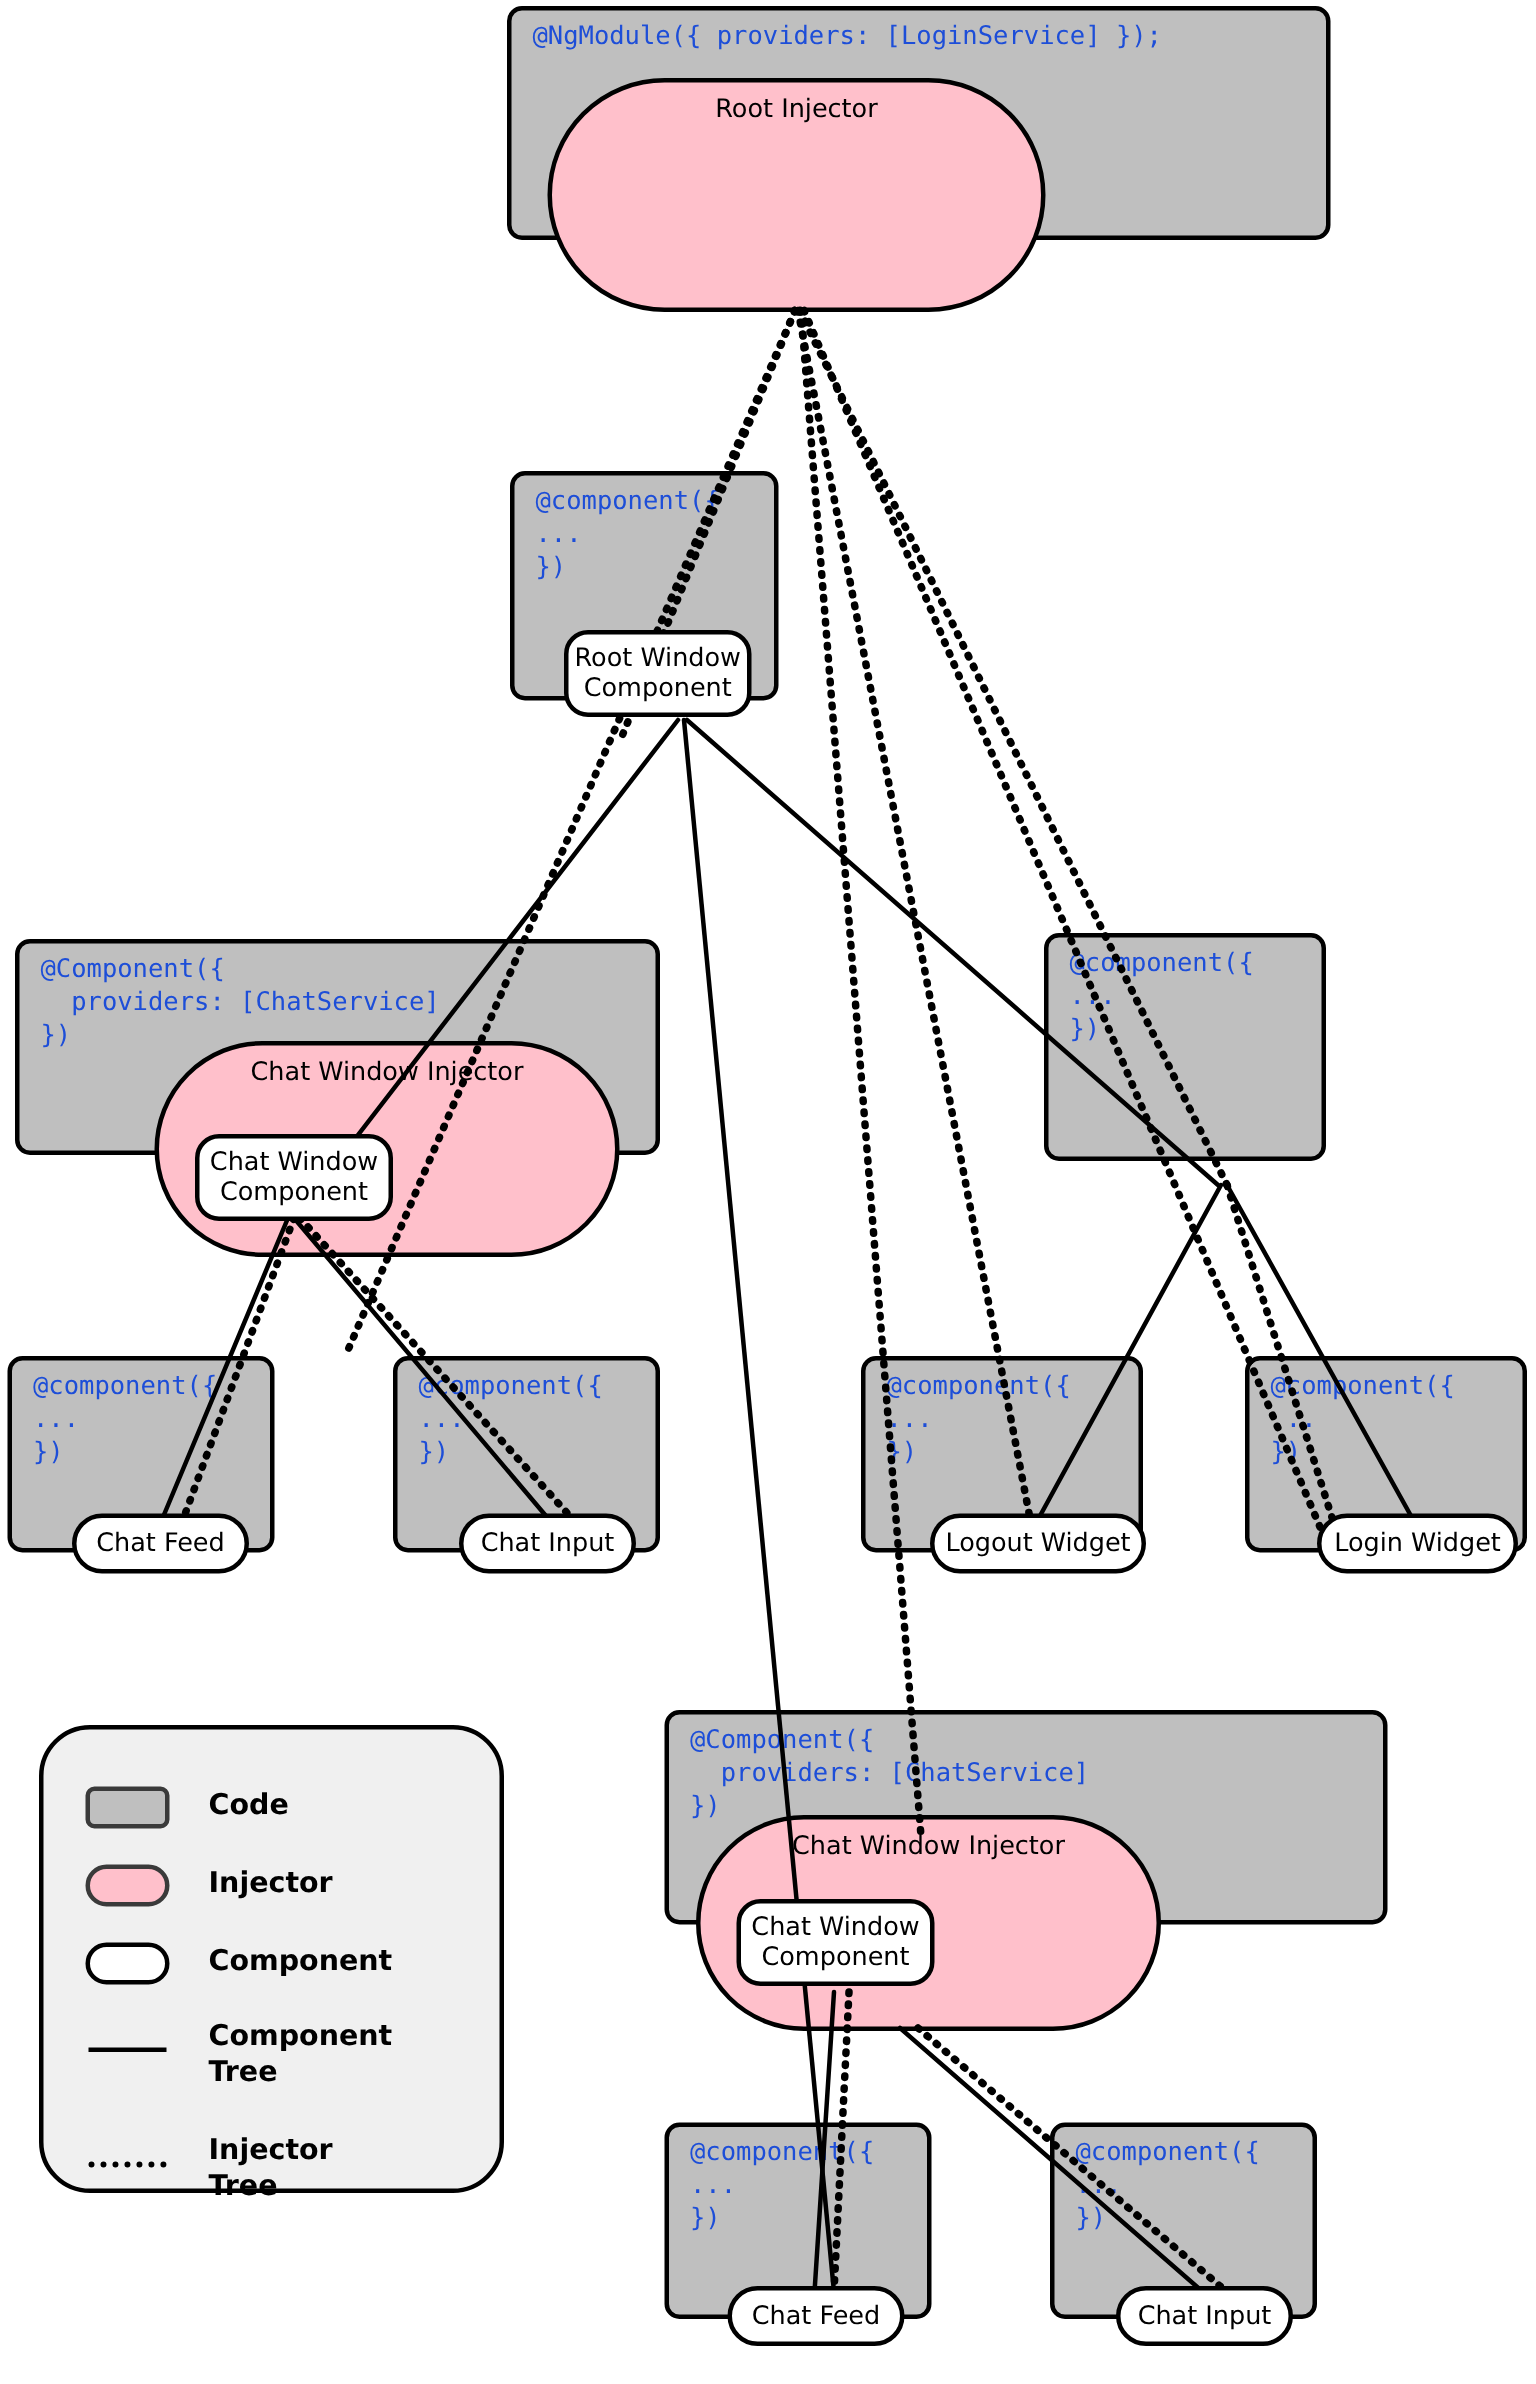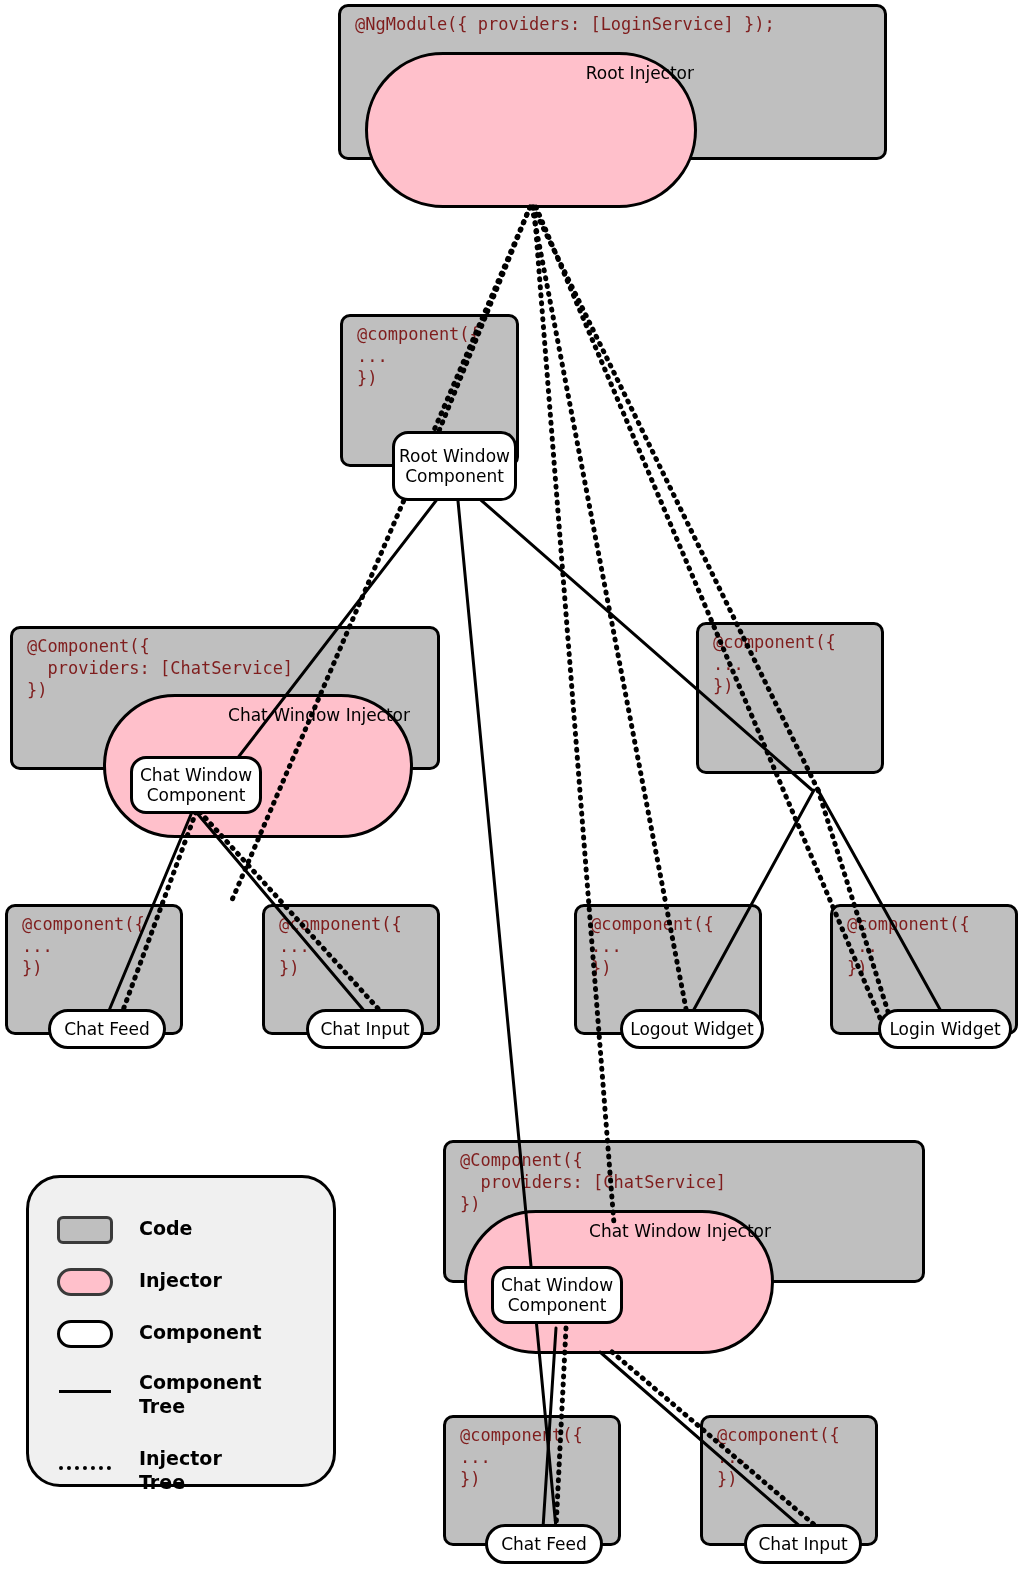--- a/index.html
+++ b/index.html
@@ -25,34 +25,34 @@
     z-index: 2;
   }
   .code-text {
     position: absolute;
     left: 14px;
     top: 6px;
     white-space: pre;
     font-family: "DejaVu Sans Mono", monospace;
     font-size: 17px;
     line-height: 22px;
-    color: #7f1d1d;
+    color: #1d4ed8;
     letter-spacing: 0px;
   }
   .injector {
     position: absolute;
     background: #ffc0cb;
     border: 3px solid #000000;
     box-sizing: border-box;
     z-index: 3;
   }
   .injector-label {
     position: absolute;
     width: 100%;
-    text-align: right;
+    text-align: center;
     top: 8px;
     font-size: 17px;
     color: #000000;
     white-space: nowrap;
   }
   .component {
     position: absolute;
     background: #ffffff;
     border: 3px solid #000000;
     box-sizing: border-box;
@@ -87,21 +87,20 @@
     position: absolute;
     left: 26px;
     top: 1150px;
     width: 310px;
     height: 312px;
     background: #f0f0f0;
     border: 3px solid #000000;
     border-radius: 34px;
     box-sizing: border-box;
     z-index: 10;
-    margin-top: 25px;
   }
   .legend-row {
     position: absolute;
     left: 28px;
     display: flex;
     align-items: flex-start;
   }
   .legend-swatch {
     width: 56px;
     height: 28px;
@@ -261,21 +260,21 @@
       <line x1="814" y1="790" x2="692" y2="1013"></line>
 
       <line x1="818" y1="790" x2="942" y2="1013"></line>
 
       <line x1="556" y1="1328" x2="543" y2="1528"></line>
 
       <line x1="600" y1="1352" x2="802" y2="1528"></line>
     </g>
   </svg>
 
-  <div class="component" style="left:392px; top:420px; width:125px; height:70px; border-radius:16px;margin-top:11px;">
+  <div class="component" style="left:376px; top:420px; width:125px; height:58px; border-radius:16px;">
     <span style="white-space:pre-line;">Root Window
 Component</span>
   </div>
 
   <div class="component" style="left:130px; top:756px; width:132px; height:58px; border-radius:16px;">
     <span style="white-space:pre-line;">Chat Window
 Component</span>
   </div>
 
 

